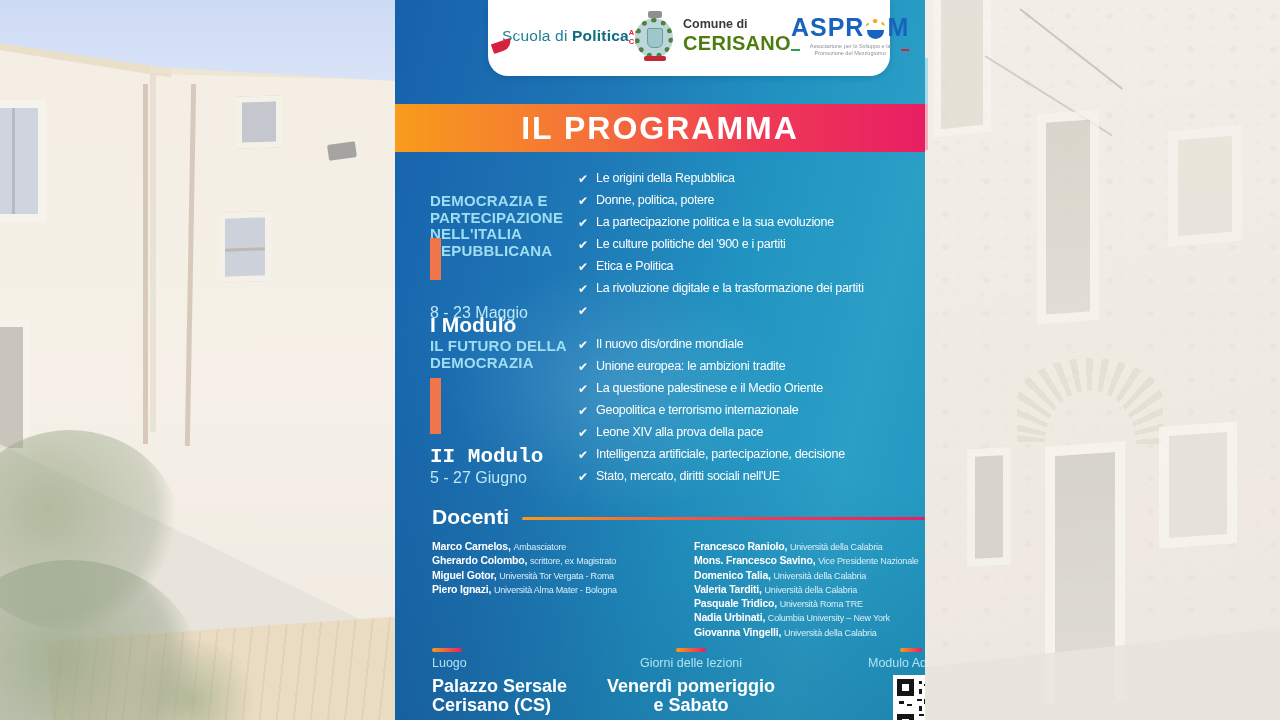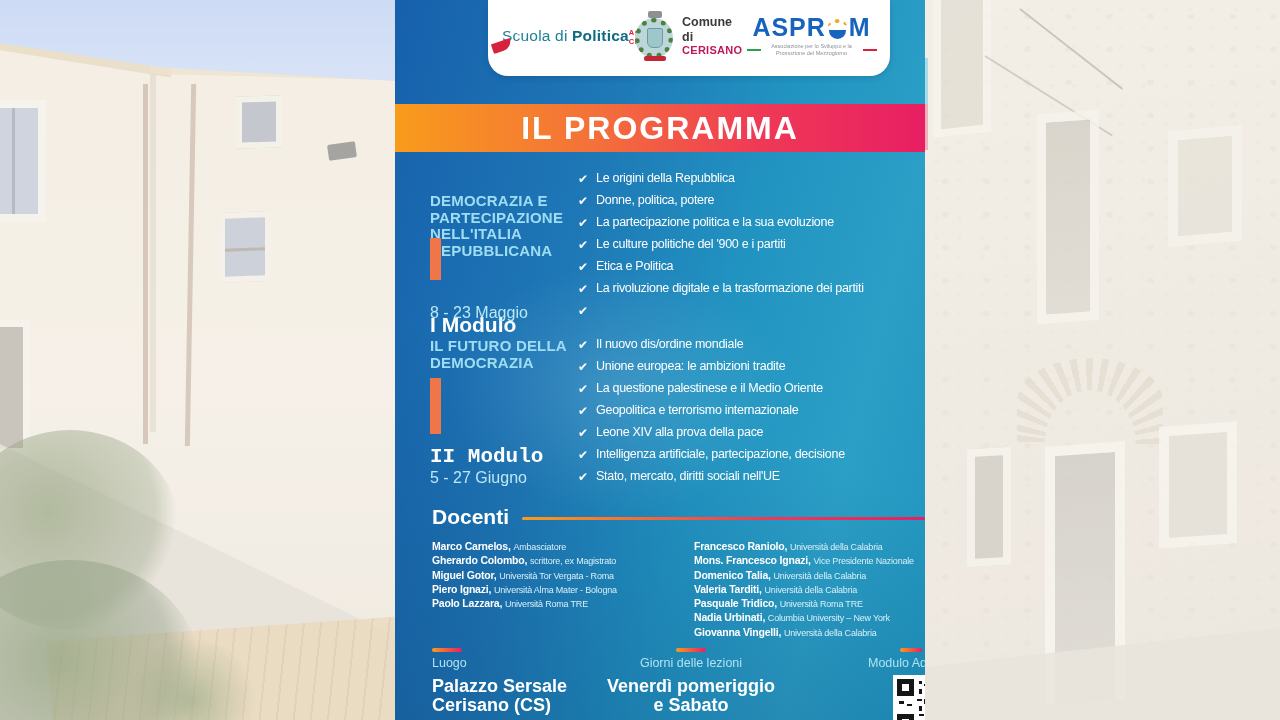--- a/index.html
+++ b/index.html
@@ -104,21 +104,21 @@
   .logo-comune{display:flex;align-items:center;gap:7px;}
   .crest{position:relative;width:42px;height:50px;}
   .crest-wreath{position:absolute;left:1px;top:7px;width:38px;height:40px;border-radius:50%;
     border:5px dotted #4f8040;background:#bcd7d9;}
   .crest-shield{position:absolute;left:13px;top:17px;width:16px;height:20px;background:#9ec7cc;
     border:1px solid #6f9aa0;border-radius:2px 2px 6px 6px;}
   .crest-crown{position:absolute;left:14px;top:0;width:14px;height:7px;background:#8f8f95;border-radius:2px;}
   .crest-ribbon{position:absolute;left:10px;bottom:0;width:22px;height:5px;background:#c32737;border-radius:2px;}
   .comune-text{display:flex;flex-direction:column;line-height:1.15;}
   .comune-l1{font-size:12.5px;font-weight:600;color:#3a3a3a;}
-  .comune-l2{font-size:11px;font-weight:800;color:#be185d;letter-spacing:.3px;}
+  .comune-l2{font-size:20px;font-weight:800;color:#4d7c0f;letter-spacing:.3px;}
   .logo-asprom{display:flex;flex-direction:column;align-items:center;width:136px;}
   .asprom-title{display:flex;align-items:flex-end;font-size:25px;font-weight:800;color:#1763be;
     letter-spacing:1px;line-height:1;}
   .asprom-sun{position:relative;display:inline-block;width:21px;height:21px;margin:0 1px;}
   .asprom-sun::before{content:"";position:absolute;bottom:1px;left:2px;width:17px;height:9px;
     background:#1763be;border-radius:0 0 17px 17px;}
   .asprom-sun::after{content:"";position:absolute;top:0;left:0;width:21px;height:11px;
     border-radius:21px 21px 0 0;border-top:4px dotted #f4a81d;}
   .asprom-sub{display:flex;align-items:center;gap:3px;margin-top:3px;}
   .asprom-sub-text{font-size:5.5px;color:#8a8f98;text-align:center;line-height:1.3;max-width:96px;}
@@ -333,26 +333,25 @@
     </div>
 
     <div class="docenti-heading">Docenti</div>
     <div class="docenti-line"></div>
 
     <div class="doc-col doc-left">
       <div class="doc-row"><span class="doc-name">Marco Carnelos</span><span class="doc-sep">, </span><span class="doc-role">Ambasciatore</span></div>
       <div class="doc-row"><span class="doc-name">Gherardo Colombo</span><span class="doc-sep">, </span><span class="doc-role">scrittore, ex Magistrato</span></div>
       <div class="doc-row"><span class="doc-name">Miguel Gotor</span><span class="doc-sep">, </span><span class="doc-role">Università Tor Vergata - Roma</span></div>
       <div class="doc-row"><span class="doc-name">Piero Ignazi</span><span class="doc-sep">, </span><span class="doc-role">Università Alma Mater - Bologna</span></div>
-      <div class="doc-row"><span class="doc-name">Paolo Lazzara</span><span class="doc-sep">, </span><span class="doc-role">Università Roma TRE</span></div>
     </div>
 
     <div class="doc-col doc-right">
       <div class="doc-row"><span class="doc-name">Francesco Raniolo</span><span class="doc-sep">, </span><span class="doc-role">Università della Calabria</span></div>
-      <div class="doc-row"><span class="doc-name">Mons. Francesco Ignazi</span><span class="doc-sep">, </span><span class="doc-role">Vice Presidente Nazionale</span></div>
+      <div class="doc-row"><span class="doc-name">Mons. Francesco Savino</span><span class="doc-sep">, </span><span class="doc-role">Vice Presidente Nazionale</span></div>
       <div class="doc-row"><span class="doc-name">Domenico Talia</span><span class="doc-sep">, </span><span class="doc-role">Università della Calabria</span></div>
       <div class="doc-row"><span class="doc-name">Valeria Tarditi</span><span class="doc-sep">, </span><span class="doc-role">Università della Calabria</span></div>
       <div class="doc-row"><span class="doc-name">Pasquale Tridico</span><span class="doc-sep">, </span><span class="doc-role">Università Roma TRE</span></div>
       <div class="doc-row"><span class="doc-name">Nadia Urbinati</span><span class="doc-sep">, </span><span class="doc-role">Columbia University – New York</span></div>
       <div class="doc-row"><span class="doc-name">Giovanna Vingelli</span><span class="doc-sep">, </span><span class="doc-role">Università della Calabria</span></div>
     </div>
 
     <div class="f-luogo">
       <div class="f-dash"></div>
       <div class="f-label">Luogo</div>

